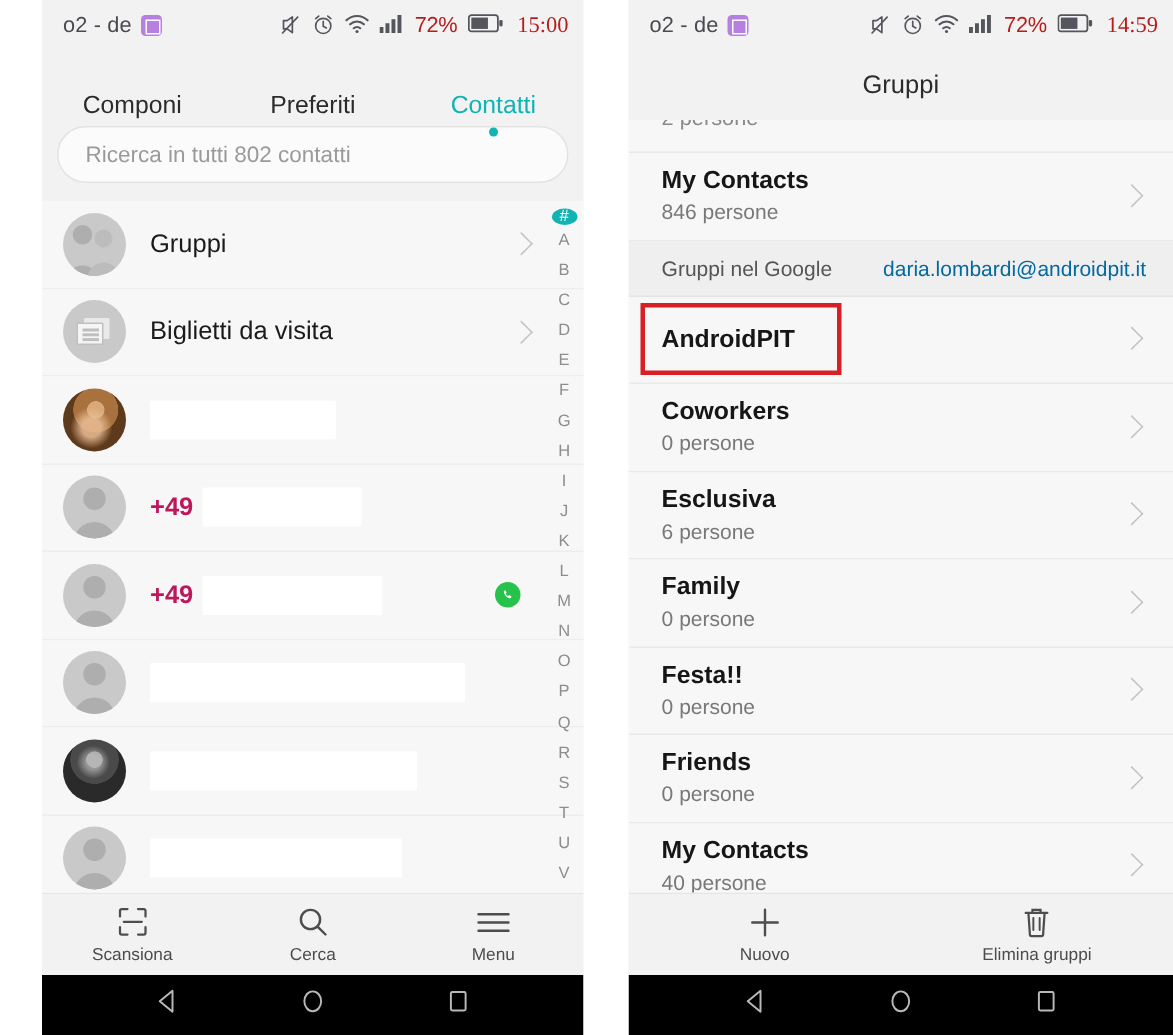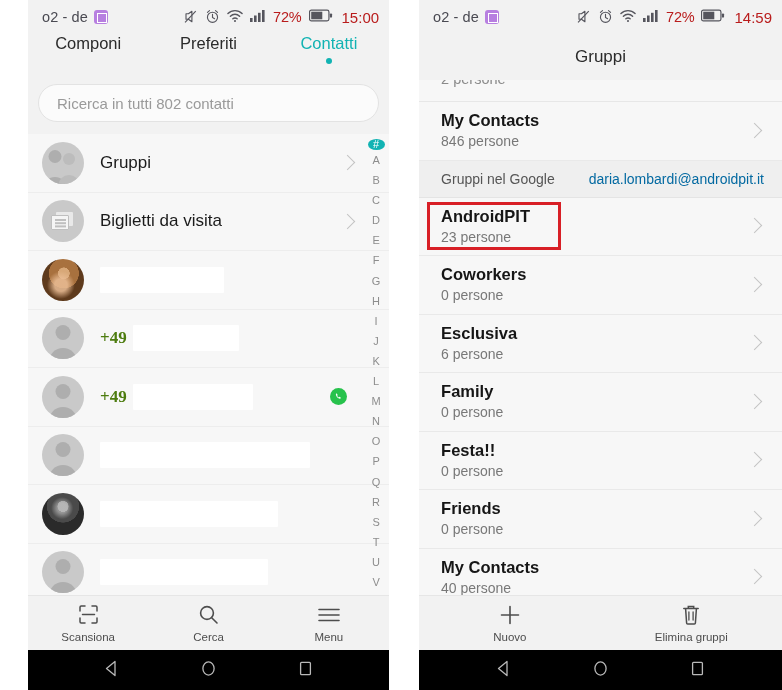--- a/index.html
+++ b/index.html
@@ -39,27 +39,27 @@
   .sb-badge::after {
     content: ""; position: absolute; left: 3px; top: 3px;
     width: 8px; height: 8px; border: 1.4px solid #fff;
   }
   .sb-right {
     margin-left: auto; display: flex; align-items: flex-start; gap: 7px;
     color: #b91c1c;
   }
   .sb-right svg { display: block; }
   .sb-pct { font-size: 14.5px; letter-spacing: -.2px; }
-  .sb-time { font-size: 15px; margin-left: 2px; }
+  .sb-time { font-size: 15px; margin-left: 2px; font-family: Liberation Serif, serif; }
 
   
   .tabbar {
     height: 46px; flex: 0 0 46px;
     background: #f2f2f2;
-    display: flex; align-items: flex-start;
+    display: flex; align-items: flex-end;
   }
   .tab {
     flex: 1; text-align: center; position: relative;
     font-size: 16.5px; color: #2b2b2b;
   }
   .tab.active { color: #12b3b3; }
   .tab .dot {
     position: absolute; left: 50%; transform: translateX(-50%);
     bottom: -11px; width: 6px; height: 6px; border-radius: 50%;
     background: #12b3b3;
@@ -142,21 +142,21 @@
   }
   .cname {
     margin-left: 16px; font-size: 17px; color: #1b1b1b;
     display: flex; align-items: center;
   }
   .redact {
     height: 26px; background: #ffffff; border-radius: 1px;
     margin-left: 16px;
   }
   .redact.after-prefix { margin-left: 6px; }
-  .prefix { font-size: 17px; color: #4d7c0f; font-weight: bold; margin-left: 16px; font-family: Liberation Serif, serif; }
+  .prefix { font-size: 17px; color: #be185d; font-weight: bold; margin-left: 16px; }
   .chev {
     margin-left: auto; width: 11px; height: 11px;
     border-top: 1.7px solid #c3c3c3; border-right: 1.7px solid #c3c3c3;
     transform: rotate(45deg);
     margin-right: 22px;
   }
   .wa-icon {
     margin-left: auto; margin-right: 28px;
     width: 17px; height: 17px; border-radius: 50%;
     background: #27c24c; position: relative;
@@ -523,21 +523,20 @@
           <span class="gname">My Contacts</span>
           <span class="gcount">846 persone</span>
           <span class="chev"></span>
         </div>
         <div class="gsection">
           <span>Gruppi nel Google</span>
           <span class="email">daria.lombardi@androidpit.it</span>
         </div>
         <div class="grow highlight">
           <span class="gname">AndroidPIT</span>
-          <span class="gcount">23 persone</span>
           <span class="chev"></span>
           <span class="hlbox"></span>
         </div>
         <div class="grow">
           <span class="gname">Coworkers</span>
           <span class="gcount">0 persone</span>
           <span class="chev"></span>
         </div>
         <div class="grow">
           <span class="gname">Esclusiva</span>

